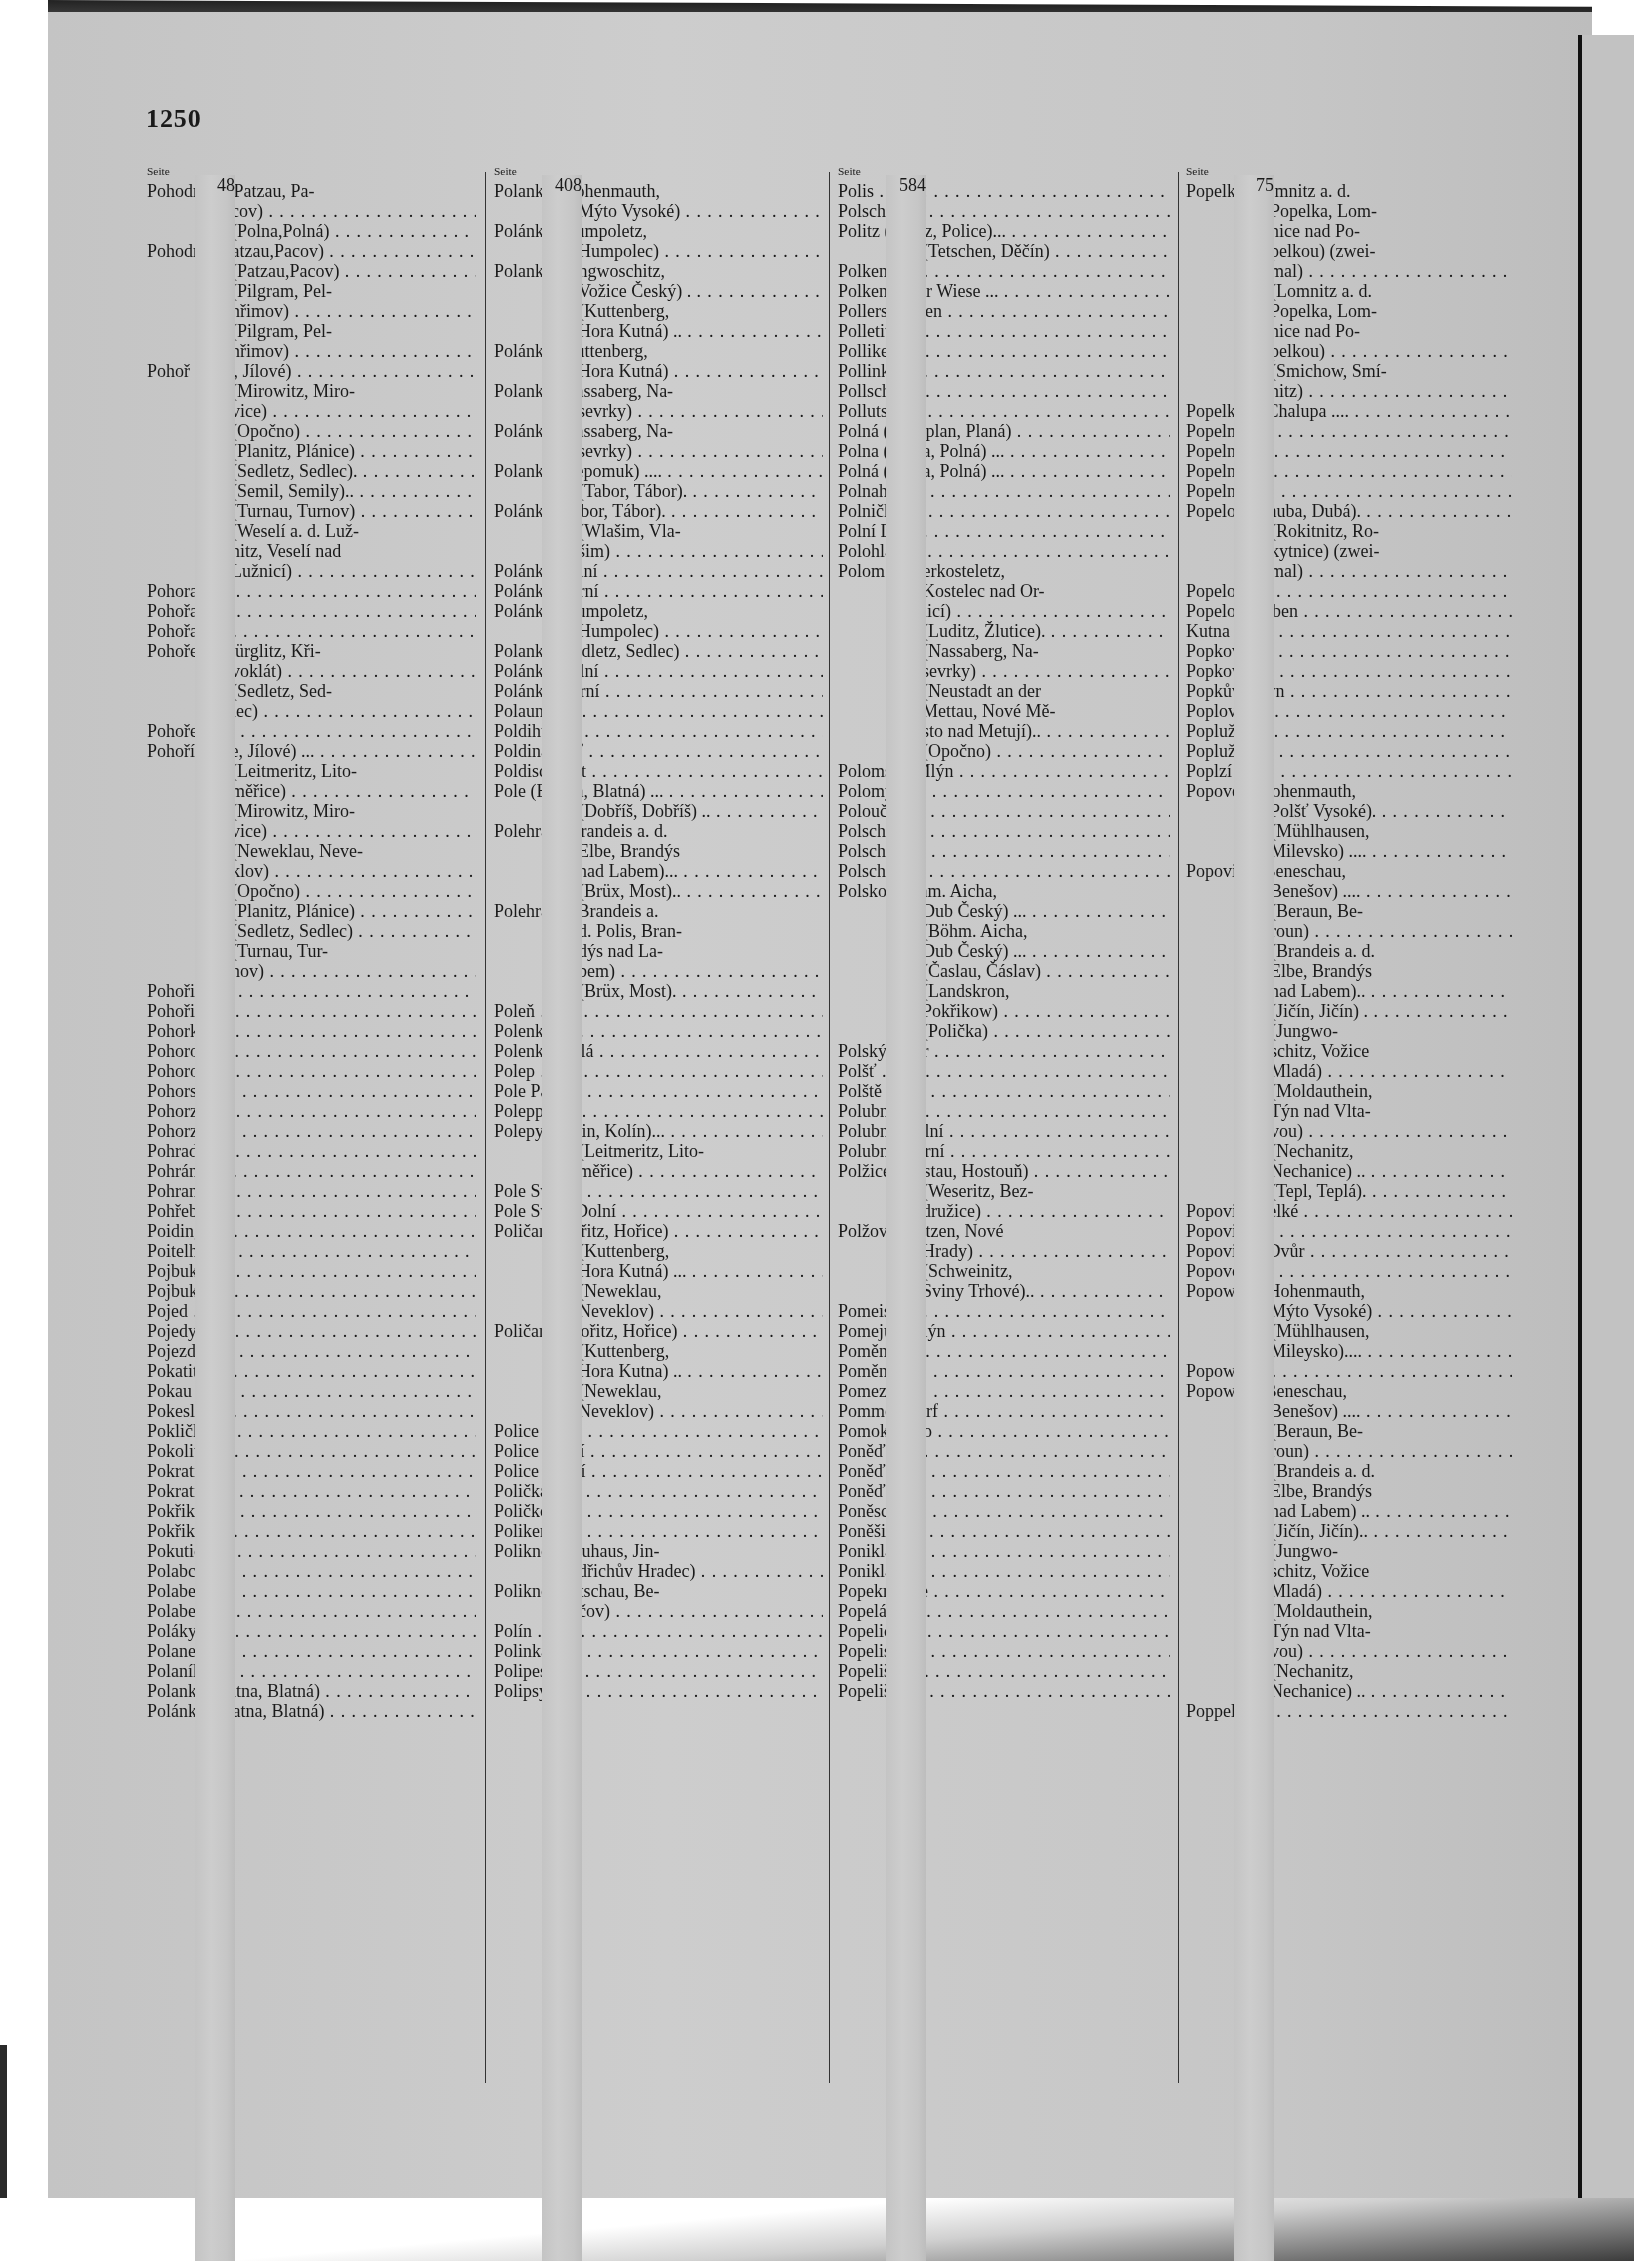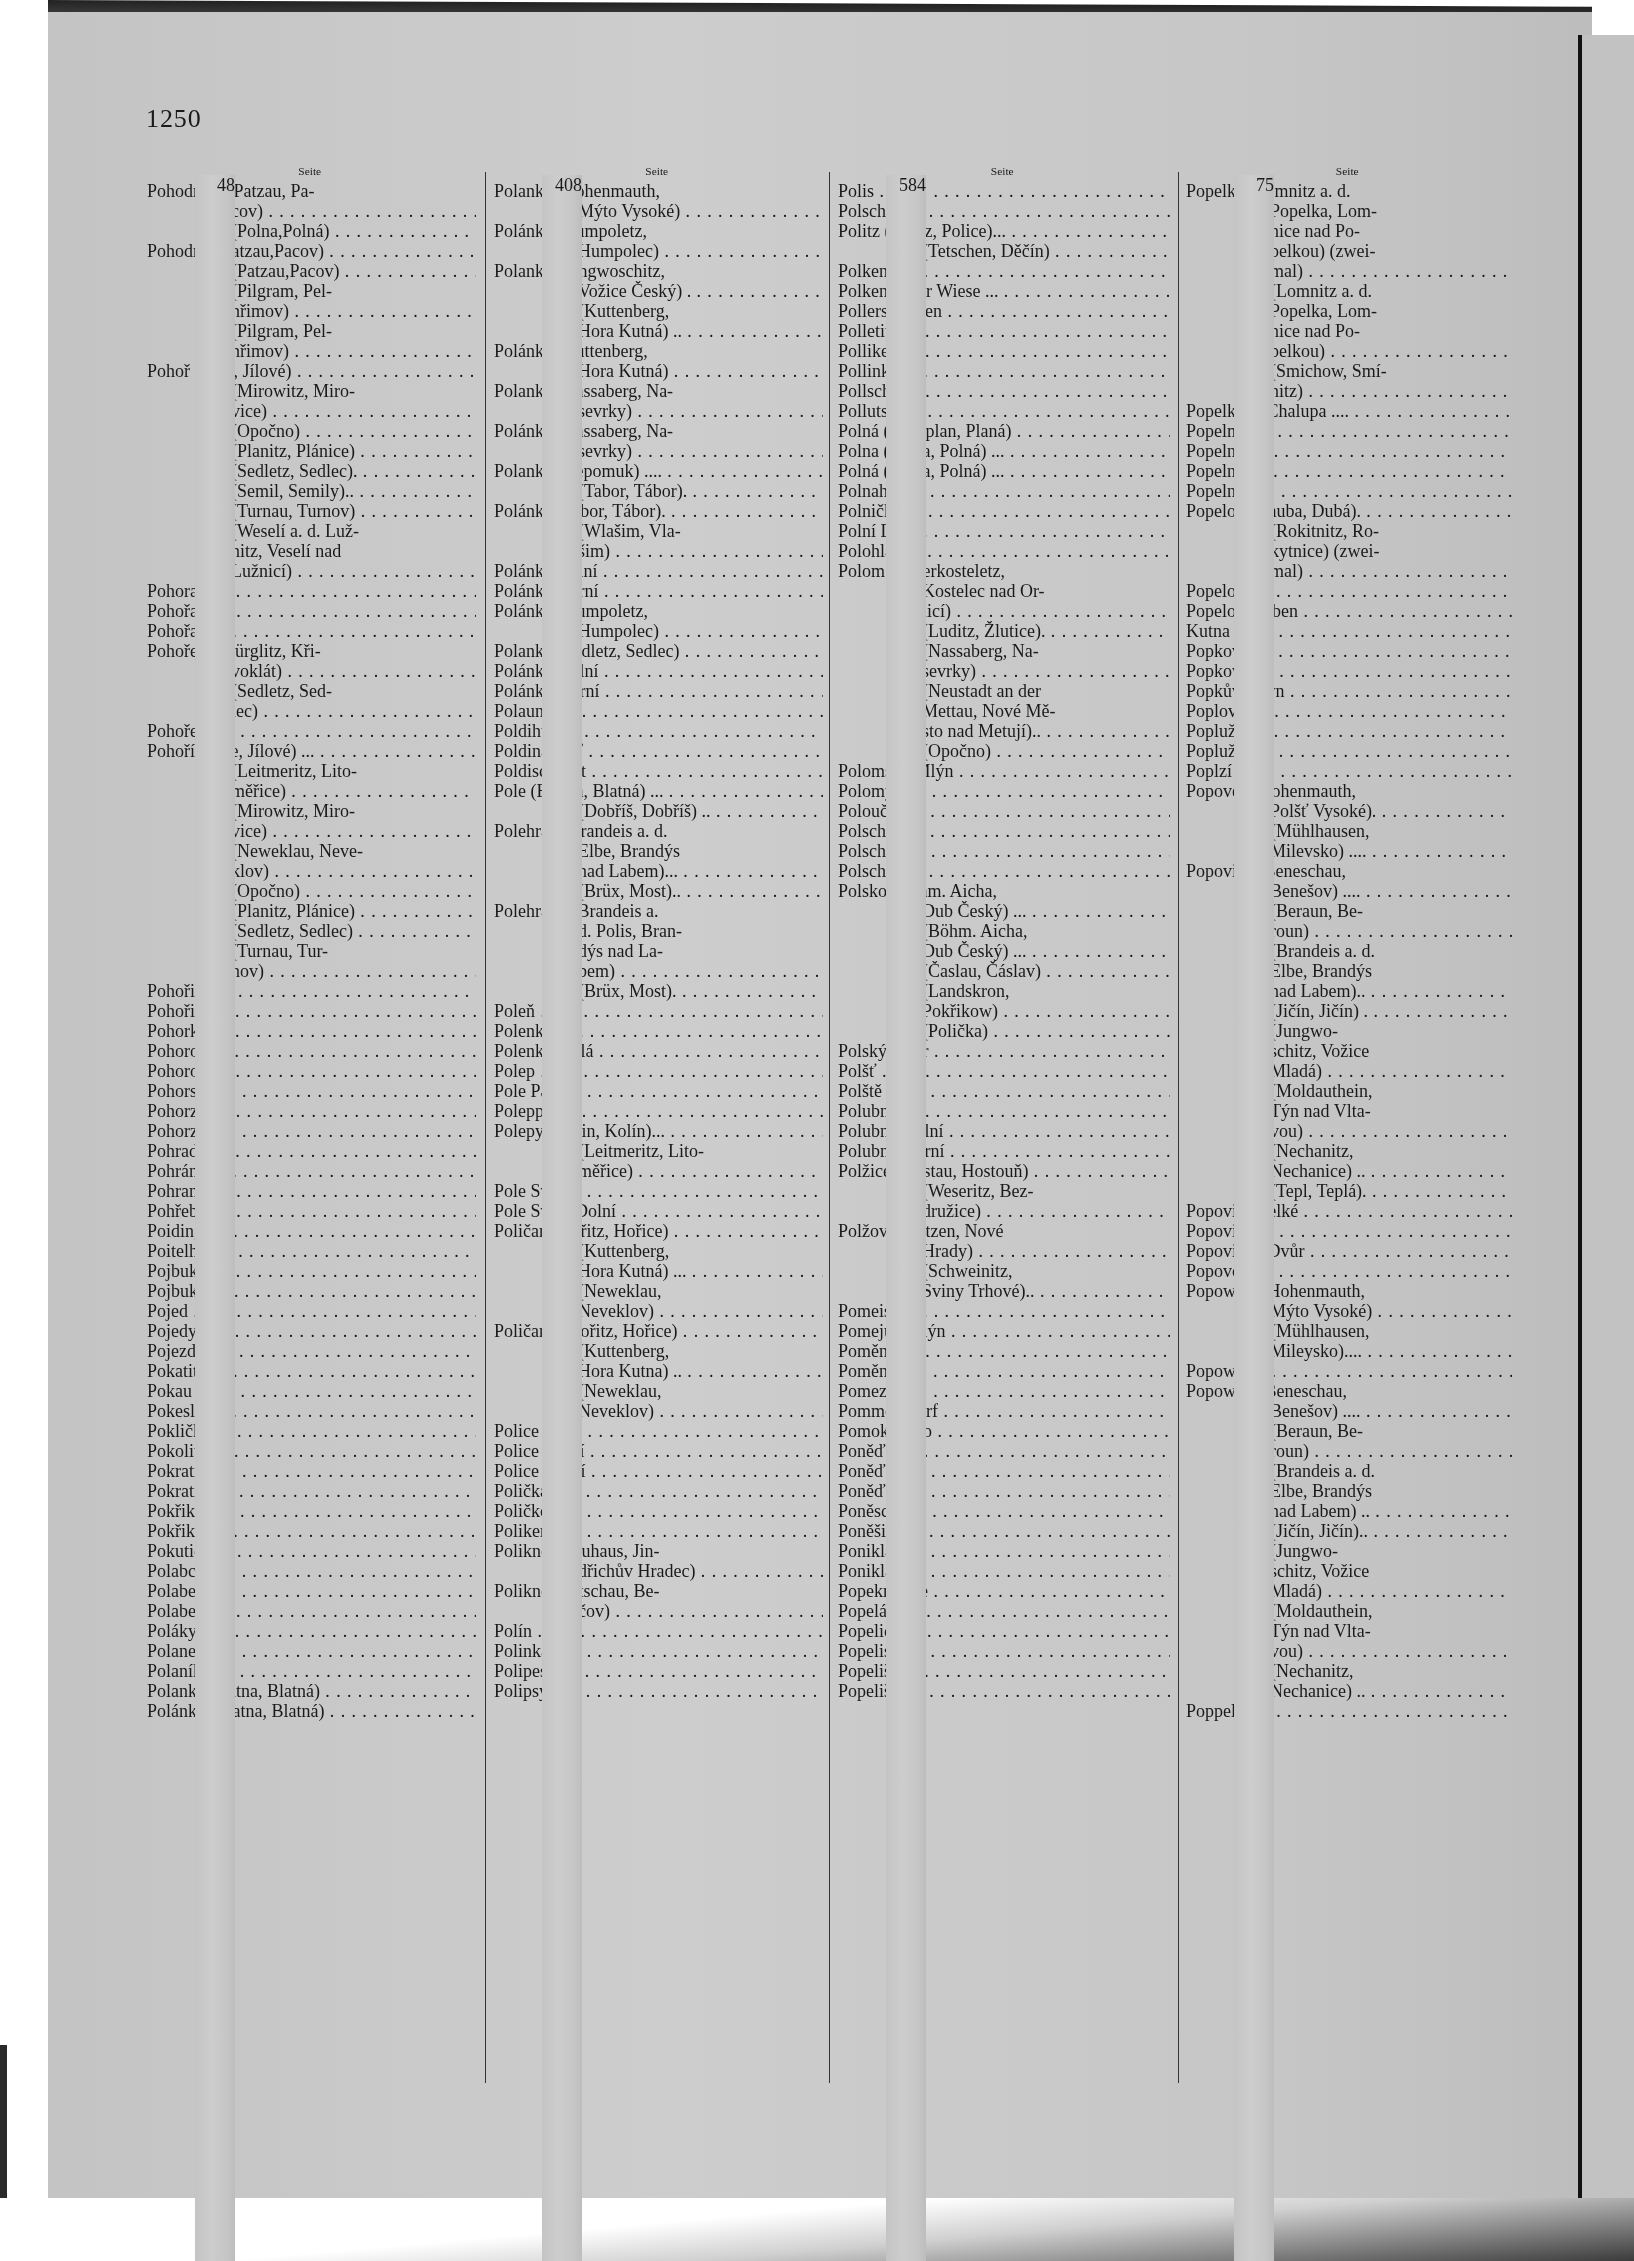--- a/index.html
+++ b/index.html
@@ -28,28 +28,28 @@
     background: #c2c2c2;
   }
   .bottom-curl {
     position: absolute; left: 0; top: 2198px; width: 1635px; height: 63px;
     background: linear-gradient(175deg, #ffffff 0%, #ffffff 40%, #d0d0d0 60%, #3b3b3b 100%);
   }
   .left-shadow {
     position: absolute; left: 0; top: 2045px; width: 7px; height: 175px; background: #2a2a2a;
   }
   .page-number {
-    position: absolute; left: 146px; top: 104px; font-size: 26px; letter-spacing: 0.9px;
+    position: absolute; left: 146px; top: 104px; font-size: 26px; letter-spacing: 0.9px; font-weight: bold;
   }
   .col {
     position: absolute; top: 163px;
     font-size: 18px; line-height: 20px;
   }
   .col .hdr {
-    text-align: center; font-size: 11.4px; height: 17.5px; line-height: 17.5px; padding-right: 3.5px;
+    text-align: left; font-size: 11.4px; height: 17.5px; line-height: 17.5px; padding-right: 3.5px;
   }
   .row { display: flex; align-items: flex-end; white-space: nowrap; }
   .row .name { flex: 1; overflow: hidden; position: relative; }
   .row .name .txt { position: relative; background: transparent; }
   .row.dots .name::after {
     content: " . . . . . . . . . . . . . . . . . . . . . . . . . . . . . . . . . . . . . . .";
     letter-spacing: 0.9px;
   }
   .row .page { width: 40px; text-align: right; flex: none; }
   .ditto { display: inline-block; width: 0; position: relative; }

